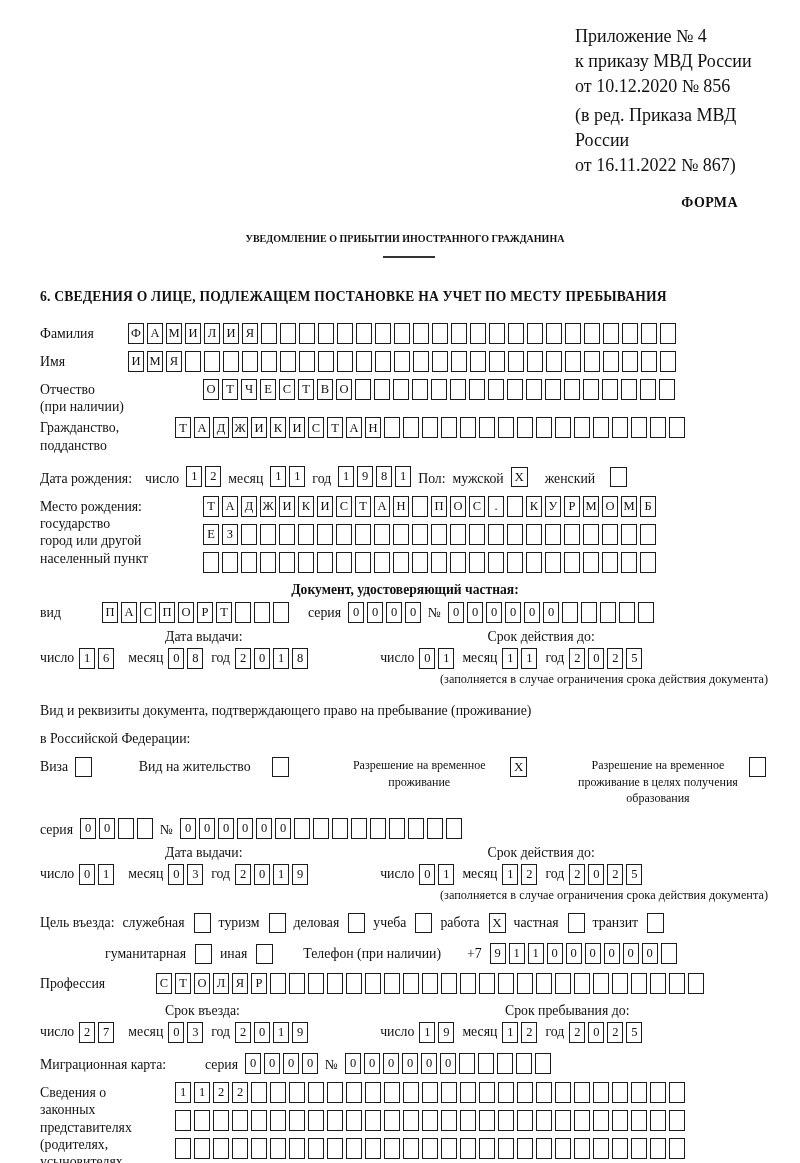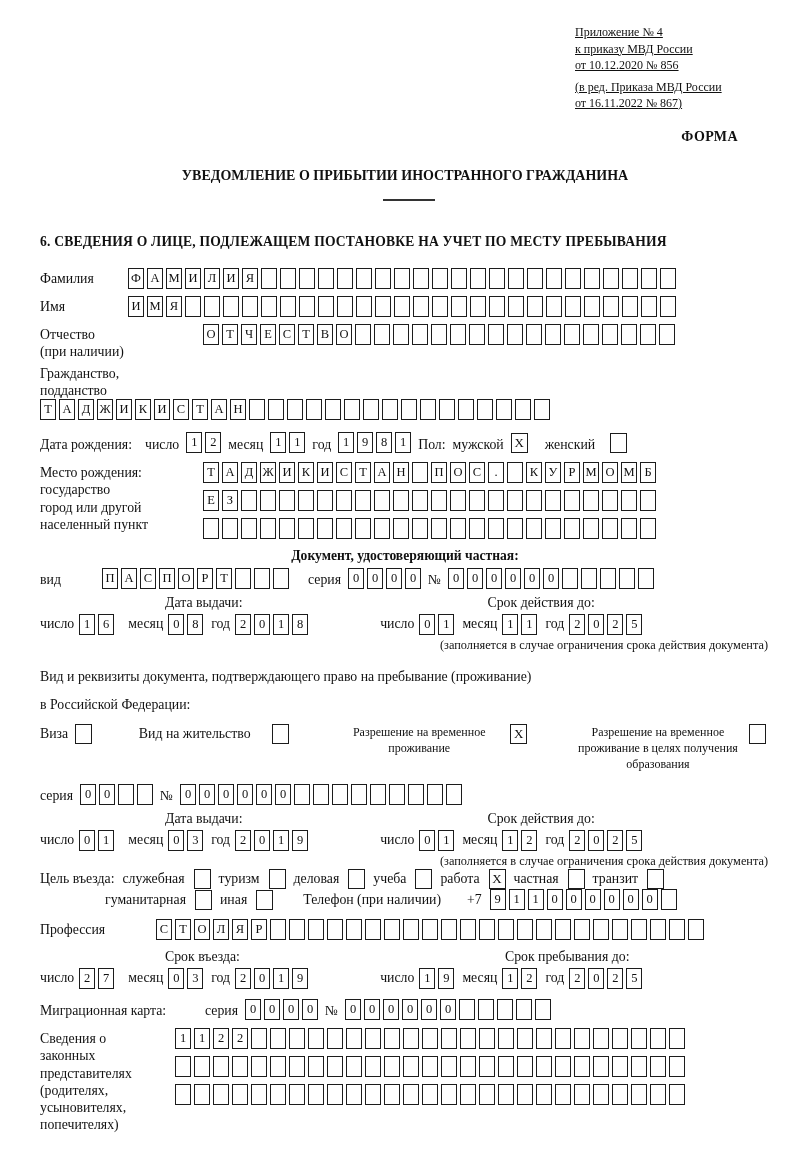--- a/index.html
+++ b/index.html
@@ -5,26 +5,26 @@
   * { box-sizing: border-box; }
   html,body { margin:0; padding:0; background:#ffffff; }
   body {
     width:800px; height:1163px; overflow:hidden;
     font-family:"Liberation Serif","DejaVu Serif",serif;
     color:#111;
   }
   .page { padding:24px 30px 16px 40px; }
 
   
-  .appendix { margin-left:auto; width:195px; font-size:12px; line-height:1.38;text-decoration:underline; }
+  .appendix { margin-left:auto; width:195px; font-size:18px; line-height:1.38; }
   .appendix .grp2 { margin-top:5px; }
   .forma { text-align:right; padding-right:32px; font-weight:bold; font-size:14px; margin-top:17px; letter-spacing:.4px; }
 
   
-  .title { text-align:center; font-weight:bold; font-size:14px; line-height:1.55; margin-top:20px; }
+  .title { text-align:center; font-weight:bold; font-size:10px; line-height:1.55; margin-top:20px; }
   .blank-underline { display:inline-block; width:52px; border-bottom:2px solid #333; height:12px; margin-left:8px; }
 
   .sec-heading { font-weight:bold; font-size:13.6px; margin-top:26px; letter-spacing:.2px; }
 
   
   .cells { display:flex; gap:3px; flex-wrap:nowrap; }
   .cell {
     width:16px; height:21px; flex:none;
     border:1.5px solid #1c1c1c;
     display:flex; align-items:center; justify-content:center;
@@ -55,21 +55,21 @@
   .dgroup { display:flex; align-items:flex-start; }
   .dgroup .inline-lbl { margin-right:5px; }
   .note-right { text-align:right; font-size:12.3px; margin-top:3px; padding-right:2px; }
 
   .res-lines { font-size:13.8px; margin-top:10px; line-height:2.05; }
 
   .opt { display:flex; align-items:flex-start; gap:7px; }
   .opt-label-c { text-align:center; font-size:12px; line-height:1.35; }
   .cbx-row { display:flex; justify-content:space-between; margin-top:4px; padding-right:4px; }
 
-  .purpose-row { display:flex; align-items:center; gap:8px; font-size:13.8px; flex-wrap:nowrap;text-align:center; }
+  .purpose-row { display:flex; align-items:center; gap:8px; font-size:13.8px; margin-top:10px; flex-wrap:nowrap;text-align:center; }
   .purpose-row .cbx { margin-left:1px; }
 
   .center-note { font-size:12.8px; margin-top:4px; }
 
   .legal-right { display:flex; flex-direction:column; gap:7px; }
 </style>
 </head>
 <body>
 
 <div class="page">
@@ -188,21 +188,21 @@
         <span class="cell"></span>
         <span class="cell"></span>
         <span class="cell"></span>
         <span class="cell"></span>
         <span class="cell"></span>
         <span class="cell"></span>
         <span class="cell"></span>
       </span>
   </div>
 
-  <div class="frow" style="margin-top:2px;flex-direction:column;">
+  <div class="frow" style="margin-top:2px;">
     <span class="flabel lbl-w135">
       <span>Гражданство,</span><br>
       <span>подданство</span>
     </span>
     <span class="cells">
         <span class="cell">Т</span>
         <span class="cell">А</span>
         <span class="cell">Д</span>
         <span class="cell">Ж</span>
         <span class="cell">И</span>

